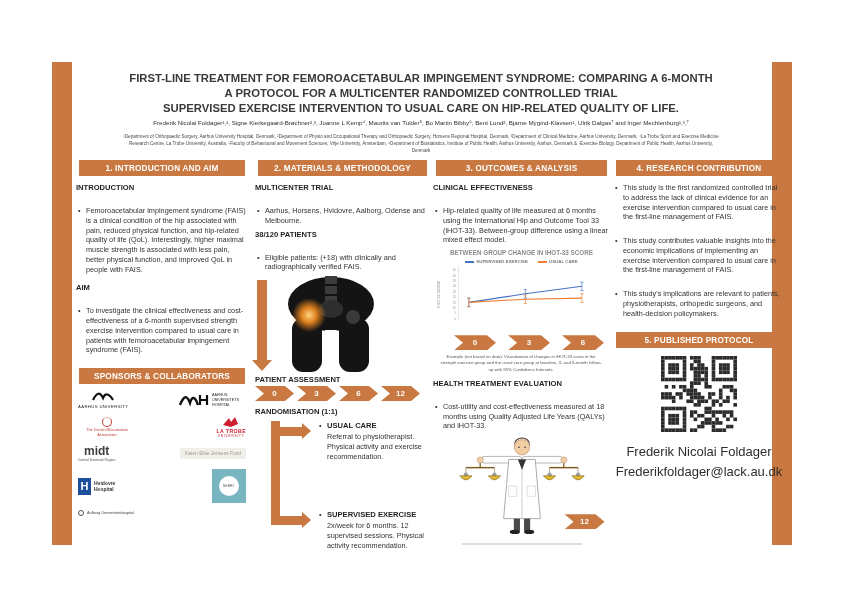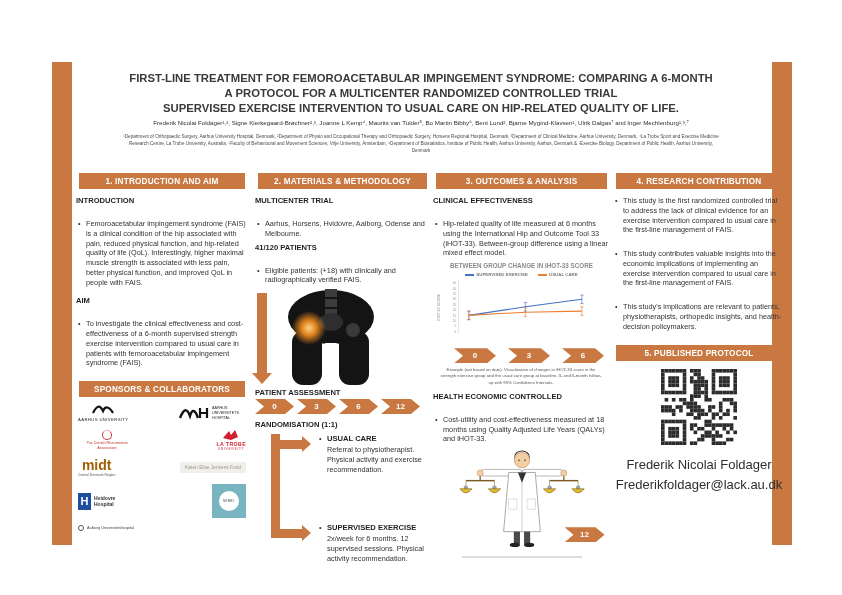--- a/index.html
+++ b/index.html
@@ -11,21 +11,21 @@
   .side-bar.left  { left:52px; }
   .side-bar.right { left:772px; }
 
   .title { position:absolute; top:71px; left:96px; width:650px; text-align:center;
            font-size:11.3px; font-weight:bold; color:#3a3a3a; line-height:1.34; }
   .authors { position:absolute; top:119px; left:110px; width:622px; text-align:center;
              font-size:6.2px; color:#2e2e2e; }
   .affils { position:absolute; top:133px; left:121px; width:600px; text-align:center;
             font-size:4.6px; color:#4a4a4a; line-height:1.55; }
 
-  .col { position:absolute; top:173px; }
+  .col { position:absolute; top:160px; }
   #col1 { left:76px;  width:172px; }
   #col2 { left:255px; width:175px; }
   #col3 { left:433px; width:177px; }
   #col4 { left:613px; width:172px; }
 
   .sec-header { background:var(--accent); color:#fff; font-weight:bold; font-size:8.2px;
                 text-align:center; padding:3.5px 2px; margin:0 3px 7px 3px; letter-spacing:.2px; }
   .hb { font-size:7.6px; font-weight:bold; color:#1f1f1f; margin:3px 0 1px 0; }
   .bullet { display:flex; gap:3px; font-size:7.3px; color:#333; line-height:1.34; margin:14px 0 4px 2px; }
   .bullet::before { content:"•"; flex:0 0 5px; color:#333; }
@@ -82,21 +82,21 @@
   .logo-grid { margin:4px 2px 0 2px; }
   .logo-row { display:flex; justify-content:space-between; align-items:center; margin-bottom:7px; }
   .logo { display:flex; flex-direction:column; align-items:center; }
   .logo-h { display:flex; align-items:center; gap:3px; }
   .lbl-au { font-size:4.2px; letter-spacing:.4px; color:#1f1f1f; margin-top:2px; }
   .lbl-auh { font-size:3.7px; color:#1f1f1f; width:34px; line-height:1.25; }
   .lbl-rheu { font-size:3.8px; color:#c23b33; text-align:center; width:58px; line-height:1.3; margin-top:1px; }
   .rheu-circle { width:10px; height:10px; border:1.6px solid #c23b33; border-radius:50%; border-top-color:#e8b5b1; }
   .lbl-lt1 { font-size:5.2px; font-weight:bold; color:#cf2030; letter-spacing:.4px; }
   .lbl-lt2 { font-size:3.2px; color:#cf2030; letter-spacing:.8px; }
-  .lbl-midt { font-size:14px; font-weight:bold; color:#a16207; line-height:1; }
+  .lbl-midt { font-size:12px; font-weight:bold; color:#404040; line-height:1; }
   .lbl-midt-sub { font-size:3.4px; color:#555; margin-top:1px; }
   .karen-chip { background:#f0efe9; color:#9a9a8e; font-size:4.8px; padding:3px 5px; }
   .hvid-block { width:13px; height:17px; background:#1f4e9c; color:#fff; font-weight:bold; font-size:11px;
                 display:flex; align-items:center; justify-content:center; }
   .lbl-hvid { font-size:5px; font-weight:bold; color:#333; line-height:1.3; width:32px; }
   .nhmrc-sq { width:34px; height:34px; background:#79b5c1; display:flex; align-items:center; justify-content:center; }
   .nhmrc-circle { width:20px; height:20px; background:#fff; border-radius:50%; display:flex; align-items:center; justify-content:center;
                   font-size:2.8px; color:#4a4a4a; letter-spacing:.3px; }
   .aal-row { display:flex; align-items:center; gap:3px; margin-top:1px; }
   .aal-circle { width:6px; height:6px; border:1px solid #555; border-radius:50%; }
@@ -181,21 +181,21 @@
       </div>
     </div>
   </div>
 
   <div class="col" id="col2">
     <div class="sec-header">2. MATERIALS &amp; METHODOLOGY</div>
     <div class="hb">MULTICENTER TRIAL</div>
     <div class="bullet">
         <span>Aarhus, Horsens, Hvidovre, Aalborg, Odense and Melbourne.</span>
       </div>
-    <div class="hb">41/120 PATIENTS</div>
+    <div class="hb">38/120 PATIENTS</div>
     <div class="bullet">
         <span>Eligible patients: (+18) with clinically and radiographically verified FAIS.</span>
       </div>
 
     <div class="fig-row">
       <div class="down-arrow"></div>
       <svg width="112" height="96" viewBox="0 0 110 96">
         <defs>
           <radialGradient id="hipglow">
             <stop offset="0" stop-color="#ffd580"></stop>
@@ -302,21 +302,21 @@
         <line x1="140.4" y1="36.66666666666667" x2="143.6" y2="36.66666666666667" stroke="#ED7D31" stroke-width="0.6"></line>
         <line x1="140.4" y1="28.48888888888889" x2="143.6" y2="28.48888888888889" stroke="#ED7D31" stroke-width="0.6"></line>
       </svg>
     <div class="chart-chevs">
       <div class="chev" style="left:13px;">0</div>
       <div class="chev" style="left:67px;">3</div>
       <div class="chev" style="left:121px;">6</div>
     </div>
     <div class="chart-caption">Example (not based on data): Visualization of changes in iHOT-33 score in the strength exercise group and the usual care group at baseline, 3- and 6-month follow-up with 95% Confidence Intervals.</div>
 
-    <div class="hb">HEALTH ECONOMIC CONTROLLED</div>
+    <div class="hb">HEALTH TREATMENT EVALUATION</div>
     <div class="bullet">
         <span>Cost-utility and cost-effectiveness measured at 18 months using Quality Adjusted Life Years (QALYs) and iHOT-33.</span>
       </div>
 
     <div class="doctor-wrap">
       <svg width="150" height="102" viewBox="0 0 120 100">
         <rect width="120" height="100" fill="#fff"></rect>
 
         <line x1="19" y1="27" x2="19" y2="32" stroke="#7a5a1e" stroke-width="1.2"></line>
         <line x1="5" y1="32" x2="33" y2="32" stroke="#7a5a1e" stroke-width="1.4"></line>
@@ -364,21 +364,21 @@
 
   <div class="col" id="col4">
     <div class="sec-header">4. RESEARCH CONTRIBUTION</div>
     <div class="bullet c4-bullet" style="margin-top:6px;">
         <span>This study is the first randomized controlled trial to address the lack of clinical evidence for an exercise intervention compared to usual care in the first-line management of FAIS.</span>
       </div>
     <div class="bullet c4-bullet">
         <span>This study contributes valuable insights into the economic implications of implementing an exercise intervention compared to usual care in the first-line management of FAIS.</span>
       </div>
     <div class="bullet c4-bullet">
-        <span>This study's implications are relevant to patients, physiotherapists, orthopedic insights, and health-decision policymakers.</span>
+        <span>This study's implications are relevant to patients, physiotherapists, orthopedic surgeons, and health-decision policymakers.</span>
       </div>
 
     <div class="sec-header" style="margin-top:14px;">5. PUBLISHED PROTOCOL</div>
     <svg id="qr-svg" class="qr-box" width="76" height="76" viewBox="0 0 76 76">
         <rect width="76" height="76" fill="#fff"></rect>
         <rect x="0.00" y="0.00" width="3.62" height="3.62" fill="#2b2b2b"></rect>
         <rect x="3.62" y="0.00" width="3.62" height="3.62" fill="#2b2b2b"></rect>
         <rect x="7.24" y="0.00" width="3.62" height="3.62" fill="#2b2b2b"></rect>
         <rect x="10.86" y="0.00" width="3.62" height="3.62" fill="#2b2b2b"></rect>
         <rect x="14.48" y="0.00" width="3.62" height="3.62" fill="#2b2b2b"></rect>

